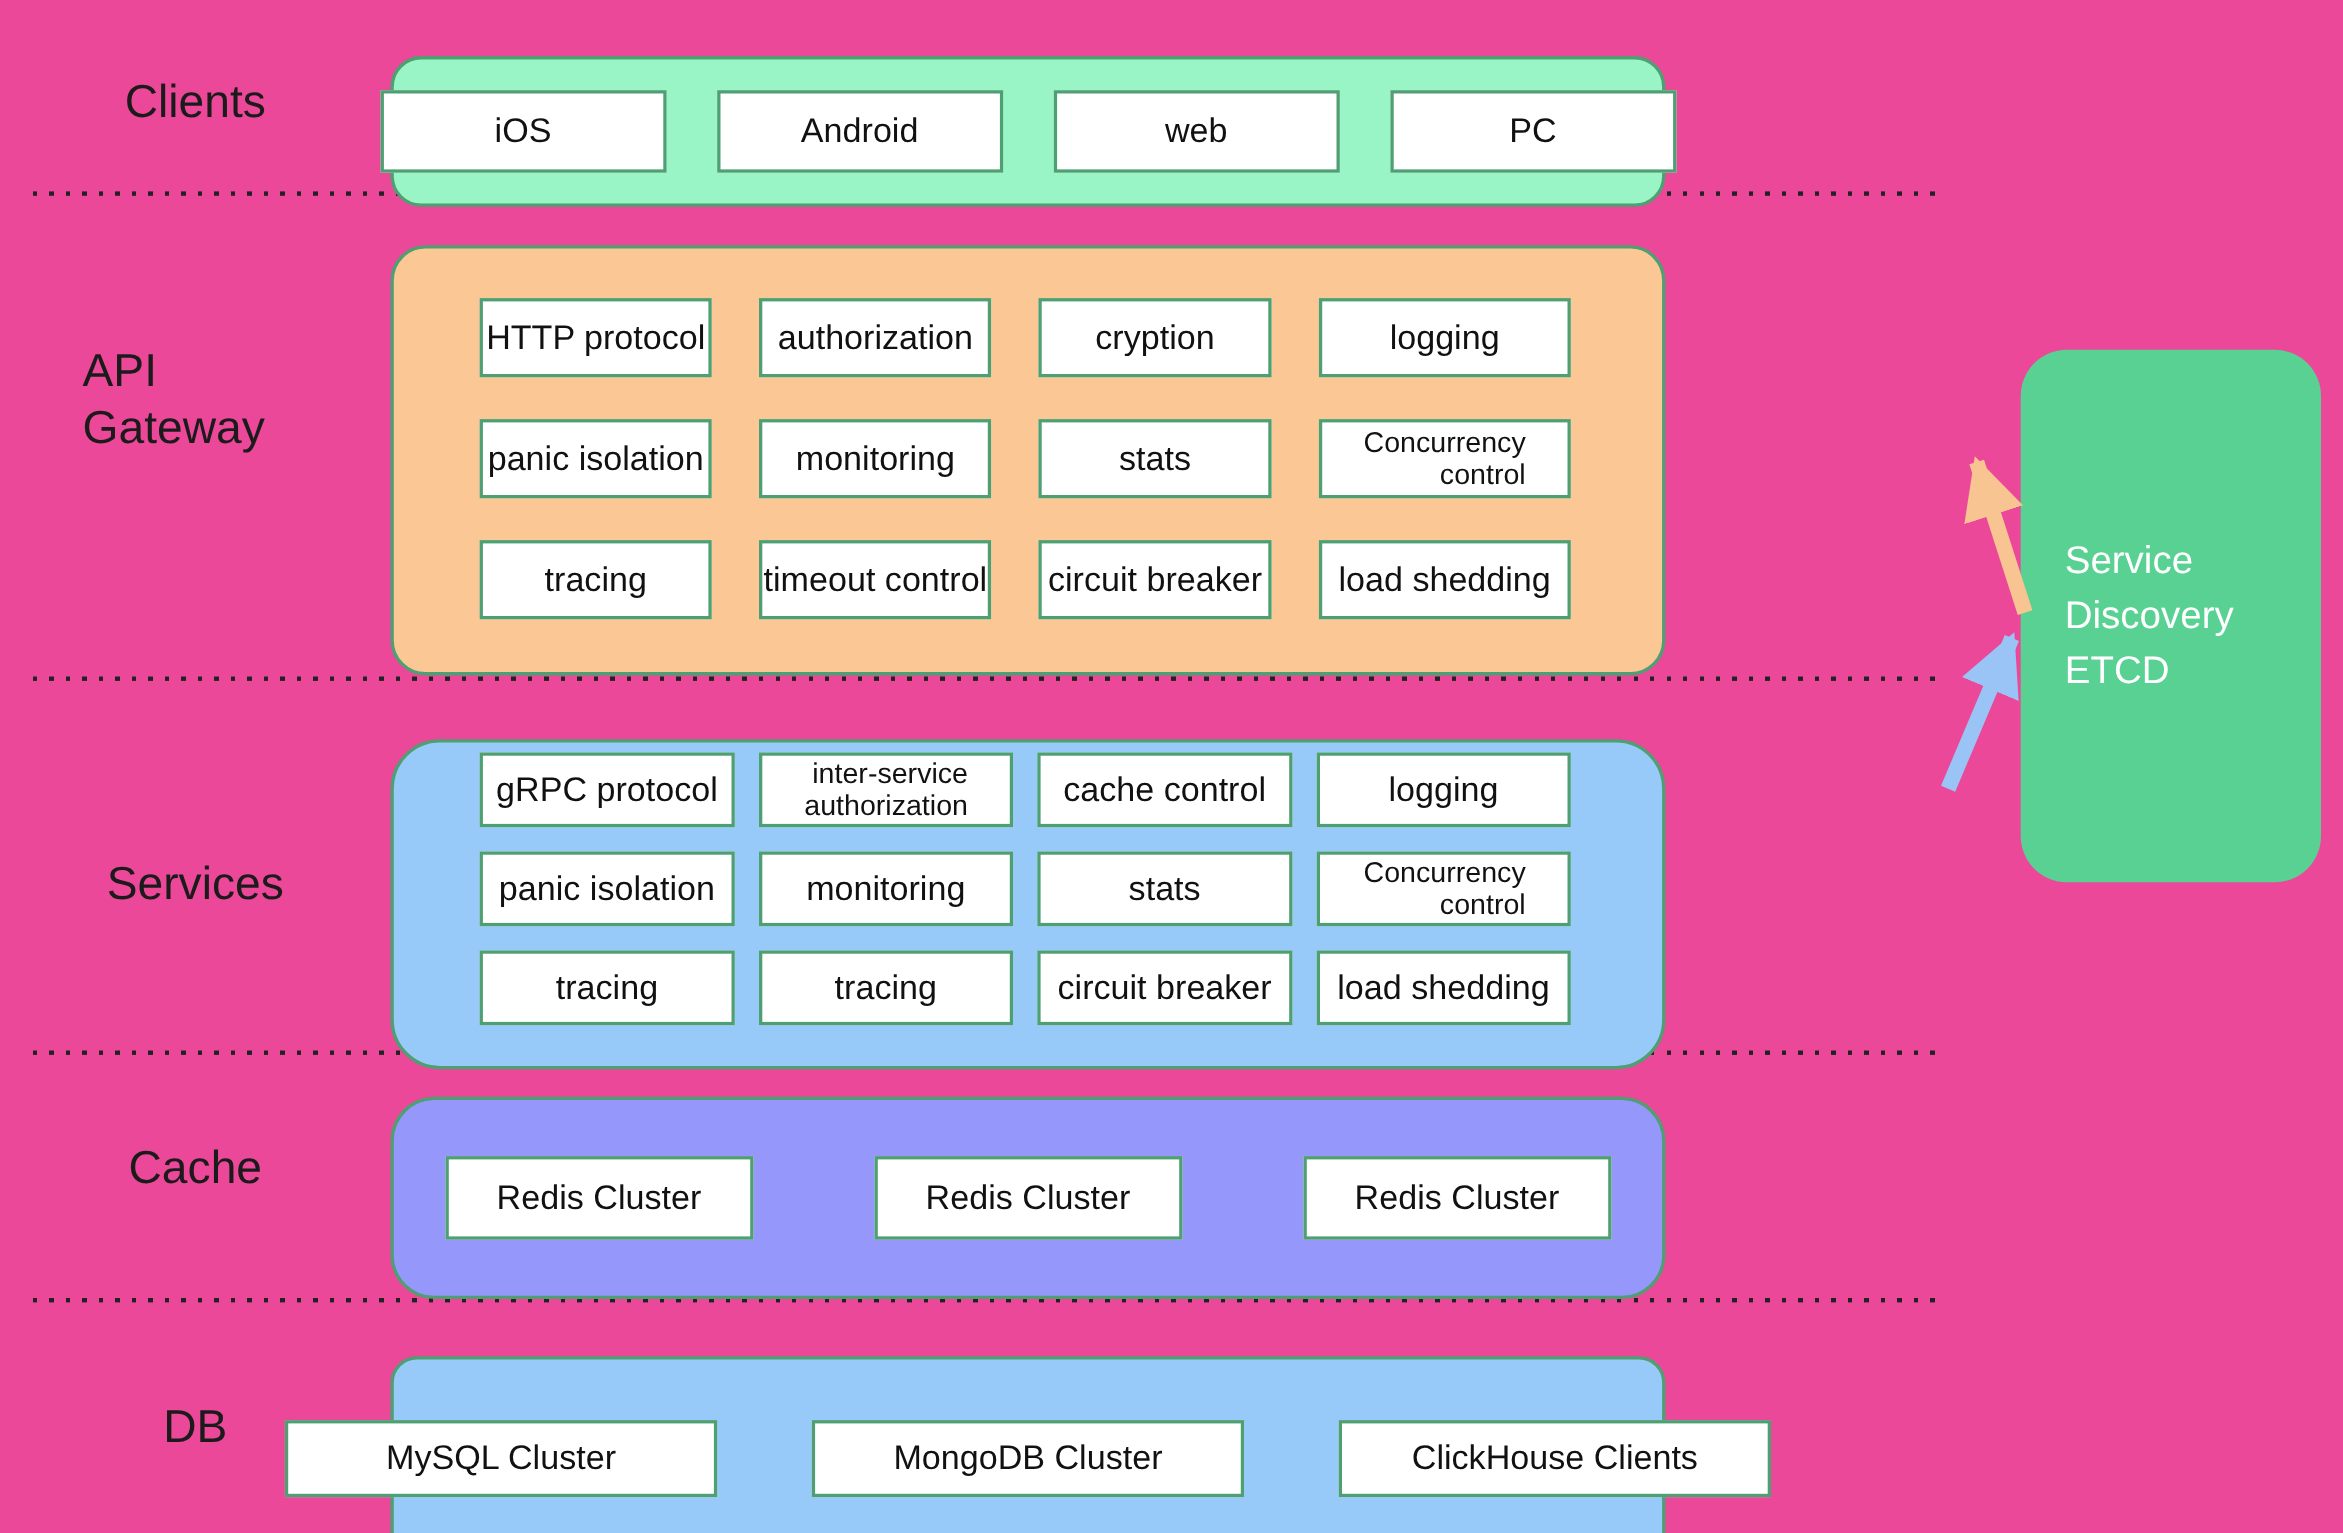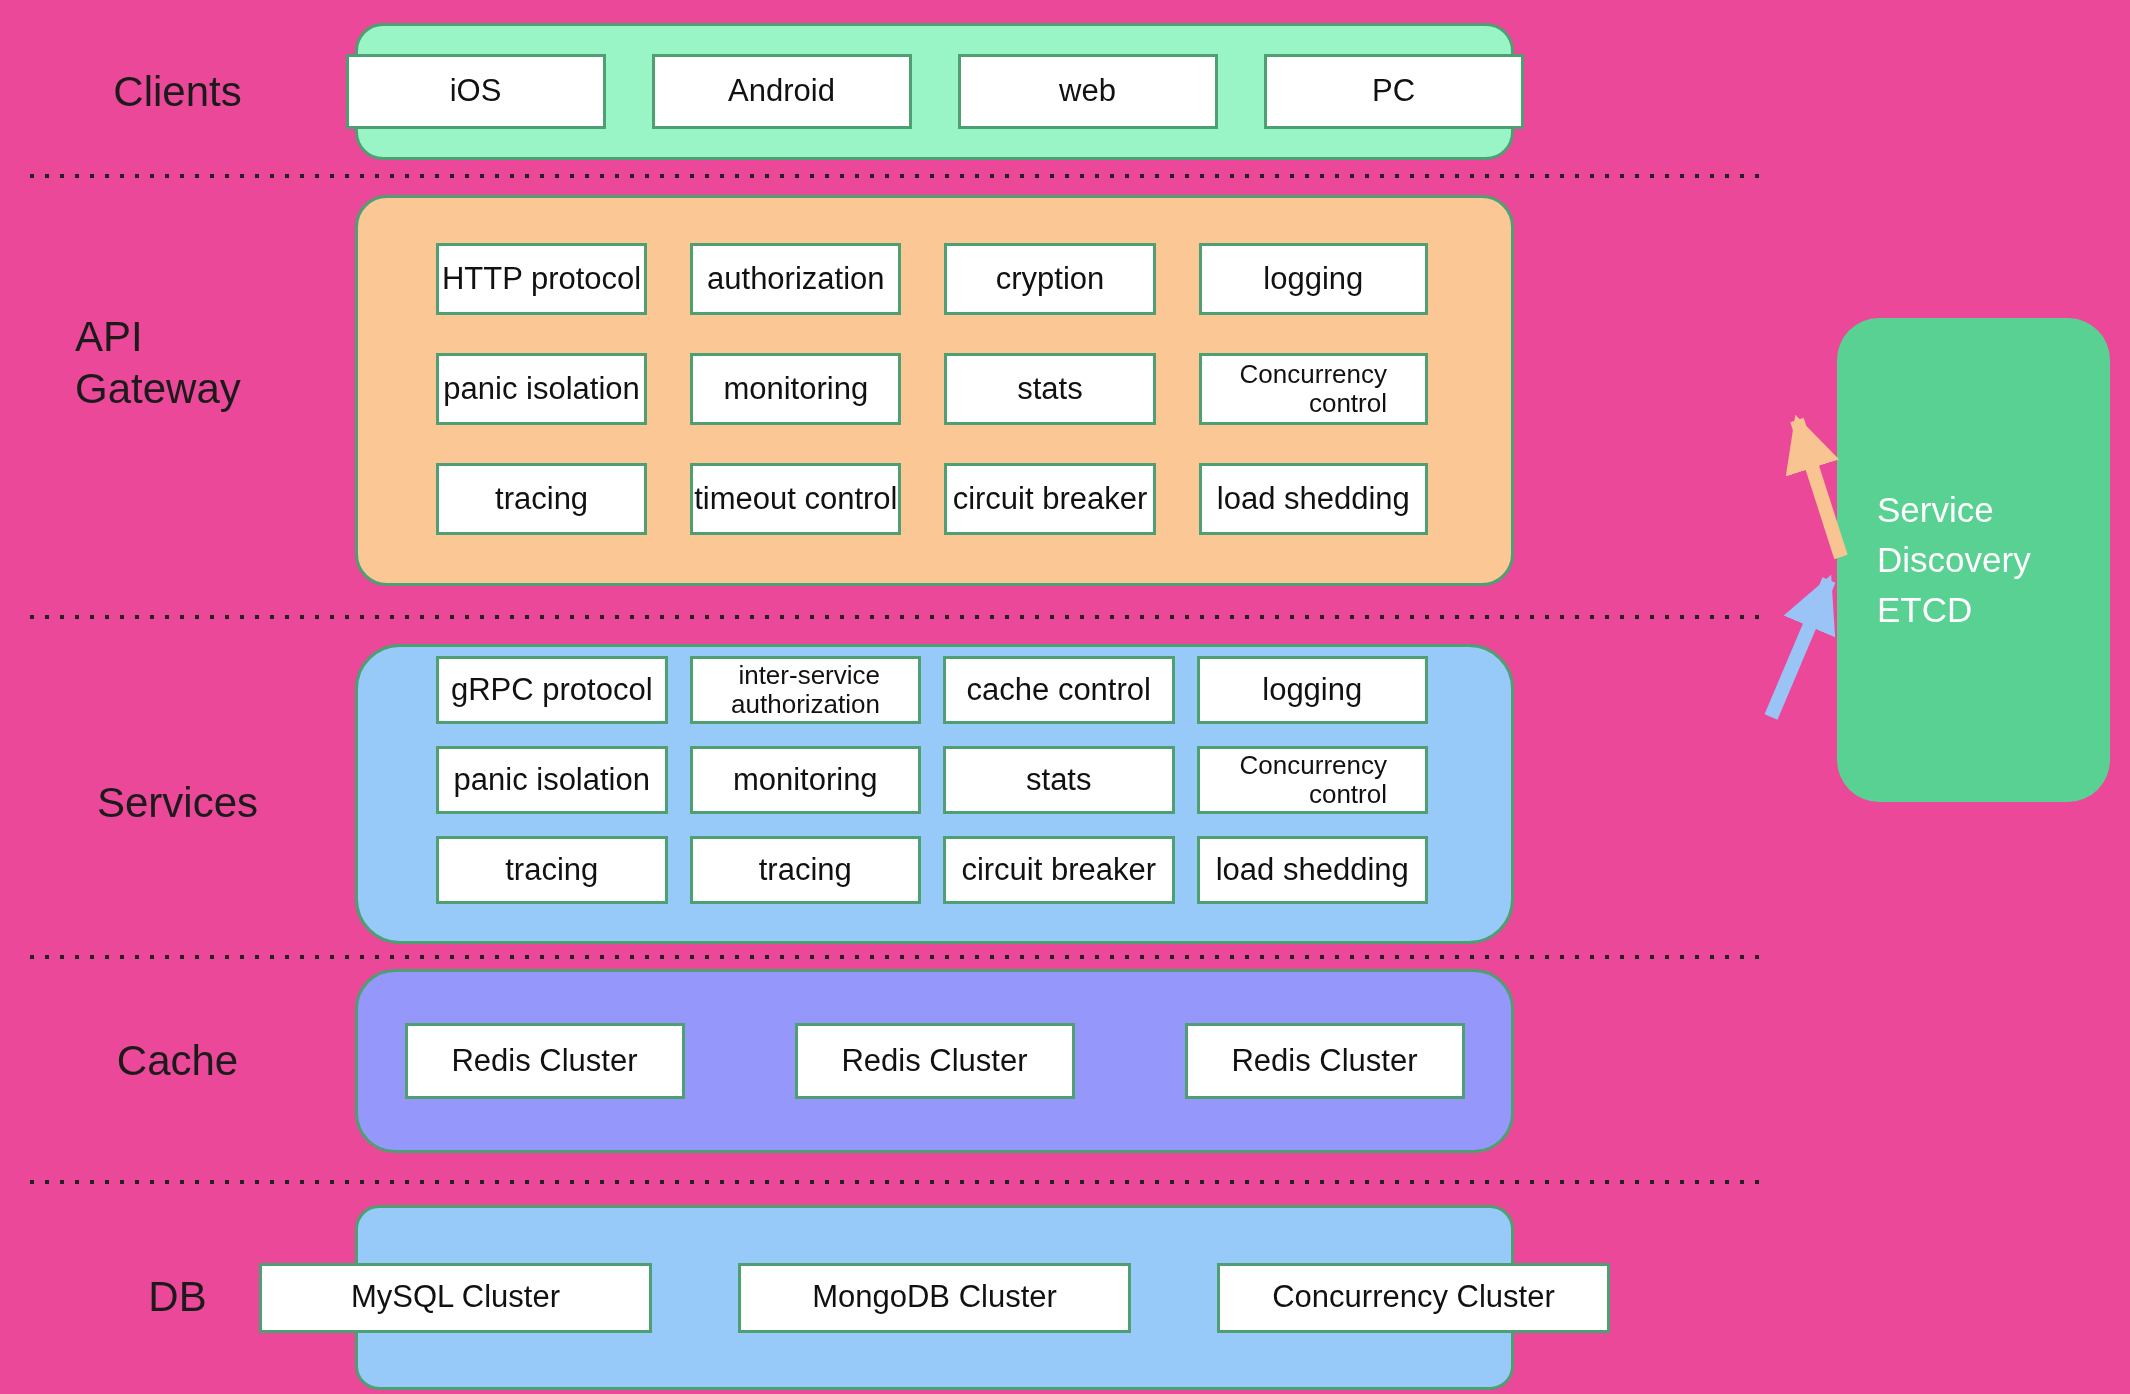--- a/index.html
+++ b/index.html
@@ -10,20 +10,21 @@
   
   .side-label{
     position:absolute;left:25px;width:305px;text-align:center;
     font-size:42px;line-height:50px;color:#1b1b1b;
   }
   .side-label .wrap{display:inline-block;text-align:left;width:205px;line-height:52px;}
   
   .band{
     position:absolute;left:355px;width:1159px;box-sizing:border-box;
     border:3px solid #4E9F72;
+    margin-top:28px;
   }
   .band.flexrow{display:flex;align-items:center;justify-content:center;}
   .band.gridrows{display:grid;grid-template-columns:repeat(4,1fr);}
   #clients{top:23px;height:137px;border-radius:28px;background:#99F5C6;gap:46px;}
   #api-gateway{top:195px;height:391px;border-radius:32px;background:#FBC795;
     padding:45px 83px 48px 78px;column-gap:43px;row-gap:38px;grid-auto-rows:72px;}
   #services{top:644px;height:300px;border-radius:45px;background:#97CAF8;
     padding:9px 83px 8px 78px;column-gap:43px;row-gap:36px;grid-auto-rows:68px;gap:22px;}
   #cache{top:969px;height:184px;border-radius:40px;background:#9697FA;gap:110px;}
   #db{top:1205px;height:185px;border-radius:24px;background:#97CAF8;gap:86px;}
@@ -110,21 +111,21 @@
 
   <div class="band flexrow" id="cache">
     <div class="cell">Redis Cluster</div>
     <div class="cell">Redis Cluster</div>
     <div class="cell">Redis Cluster</div>
   </div>
 
   <div class="band flexrow" id="db">
     <div class="cell">MySQL Cluster</div>
     <div class="cell">MongoDB Cluster</div>
-    <div class="cell">Concurrency Cluster</div>
+    <div class="cell">ClickHouse Clients</div>
   </div>
 
   <div class="etcd">
     <div class="etcd-text">Service Discovery ETCD</div>
   </div>
 
   <svg class="arrows" width="2130" height="1394" viewBox="0 0 2130 1394">
     <defs>
       <marker id="head-orange" viewBox="0 0 4 4" markerWidth="4" markerHeight="4" refX="3.6" refY="2" orient="auto" markerUnits="strokeWidth">
         <path d="M0,0 L4,2 L0,4 Z" fill="#F8C491"></path>

